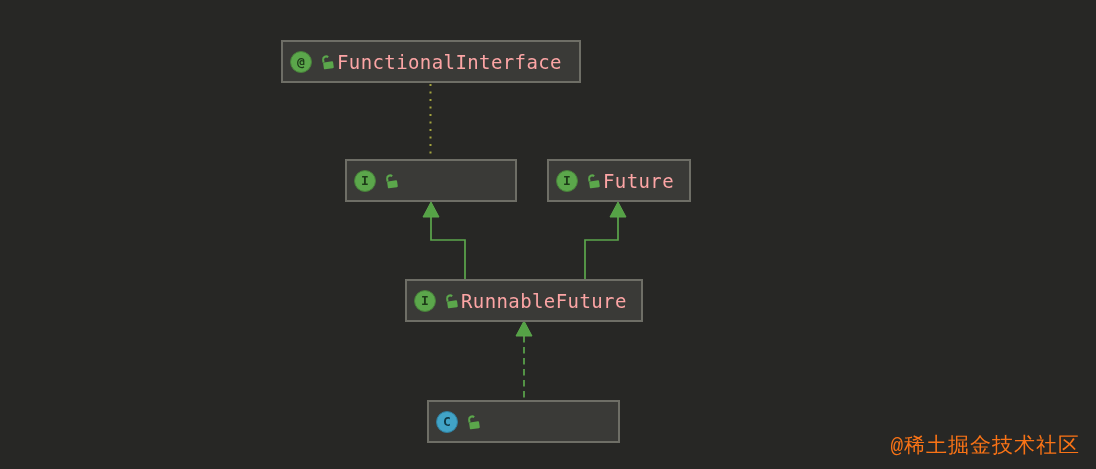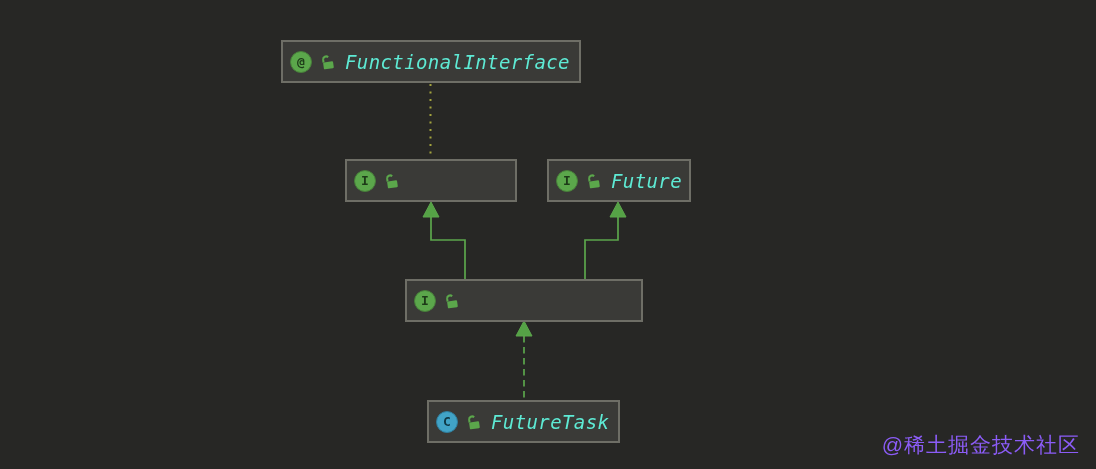--- a/index.html
+++ b/index.html
@@ -9,43 +9,42 @@
     font-family:"DejaVu Sans Mono","Liberation Mono",monospace;
   }
   .edges { position:absolute; left:0; top:0; width:1096px; height:469px; pointer-events:none; }
   .node {
     position:absolute; box-sizing:border-box; height:43px;
     background:#3a3a37; border:2px solid #6e6e66;
     display:flex; align-items:center; padding:0 10px 0 7px;
     cursor:default;
   }
   .node .label {
-    color:#5eead4; font-size:19px; letter-spacing:0.4px; margin-left:10px;
+    color:#fca5a5; font-size:19px; letter-spacing:0.4px; margin-left:2px;
     white-space:nowrap;
-    font-style:italic;
   }
   .badge {
     width:22px; height:22px; border-radius:50%; flex:0 0 auto;
     display:flex; align-items:center; justify-content:center;
     font-size:13px; font-weight:bold;
     background:#5ba74b; color:#1d3a18; border:1px solid #477f3a;
     box-sizing:border-box;
   }
   .badge.class-badge { background:#41a3c6; color:#0f3845; border-color:#2f7e9e; }
   .lock { margin-left:7px; flex:0 0 auto; transform:rotate(-8deg); }
   
   .n-functional { left:281px; top:40px;  width:300px; }
   .n-runnable   { left:345px; top:159px; width:172px; }
   .n-future     { left:547px; top:159px; width:144px; }
   .n-runfuture  { left:405px; top:279px; width:238px; }
   .n-futuretask { left:427px; top:400px; width:193px; }
   .watermark {
     position:absolute; right:16px; bottom:10px;
-    color:#8b5cf6; font-size:21px; letter-spacing:1px;
-    font-family:Liberation Sans, sans-serif;
+    color:#f97316; font-size:21px; letter-spacing:1px;
+    font-family:Liberation Mono, monospace;
     user-select:none;
   }
 </style>
 </head>
 <body>
 
 <div class="canvas">
 
   <svg class="edges" viewBox="0 0 1096 469">
 
@@ -94,25 +93,25 @@
     </svg>
     <span class="label">Future</span>
   </div>
 
   <div class="node n-runfuture">
     <span class="badge">I</span>
     <svg class="lock" width="16" height="16" viewBox="0 0 16 16">
       <path d="M4.5 8 L4.5 5.2 A3 3 0 0 1 9.8 3.4" fill="none" stroke="#5ba74b" stroke-width="2"></path>
       <rect x="4" y="8" width="10" height="7" rx="1" fill="#5ba74b"></rect>
     </svg>
+    <span class="label">RunnableFuture</span>
   </div>
 
   <div class="node n-futuretask">
     <span class="badge class-badge">C</span>
     <svg class="lock" width="16" height="16" viewBox="0 0 16 16">
       <path d="M4.5 8 L4.5 5.2 A3 3 0 0 1 9.8 3.4" fill="none" stroke="#5ba74b" stroke-width="2"></path>
       <rect x="4" y="8" width="10" height="7" rx="1" fill="#5ba74b"></rect>
     </svg>
-    <span class="label">FutureTask</span>
   </div>
 
   <div class="watermark">@稀土掘金技术社区</div>
 </div>
 
 </body></html>

